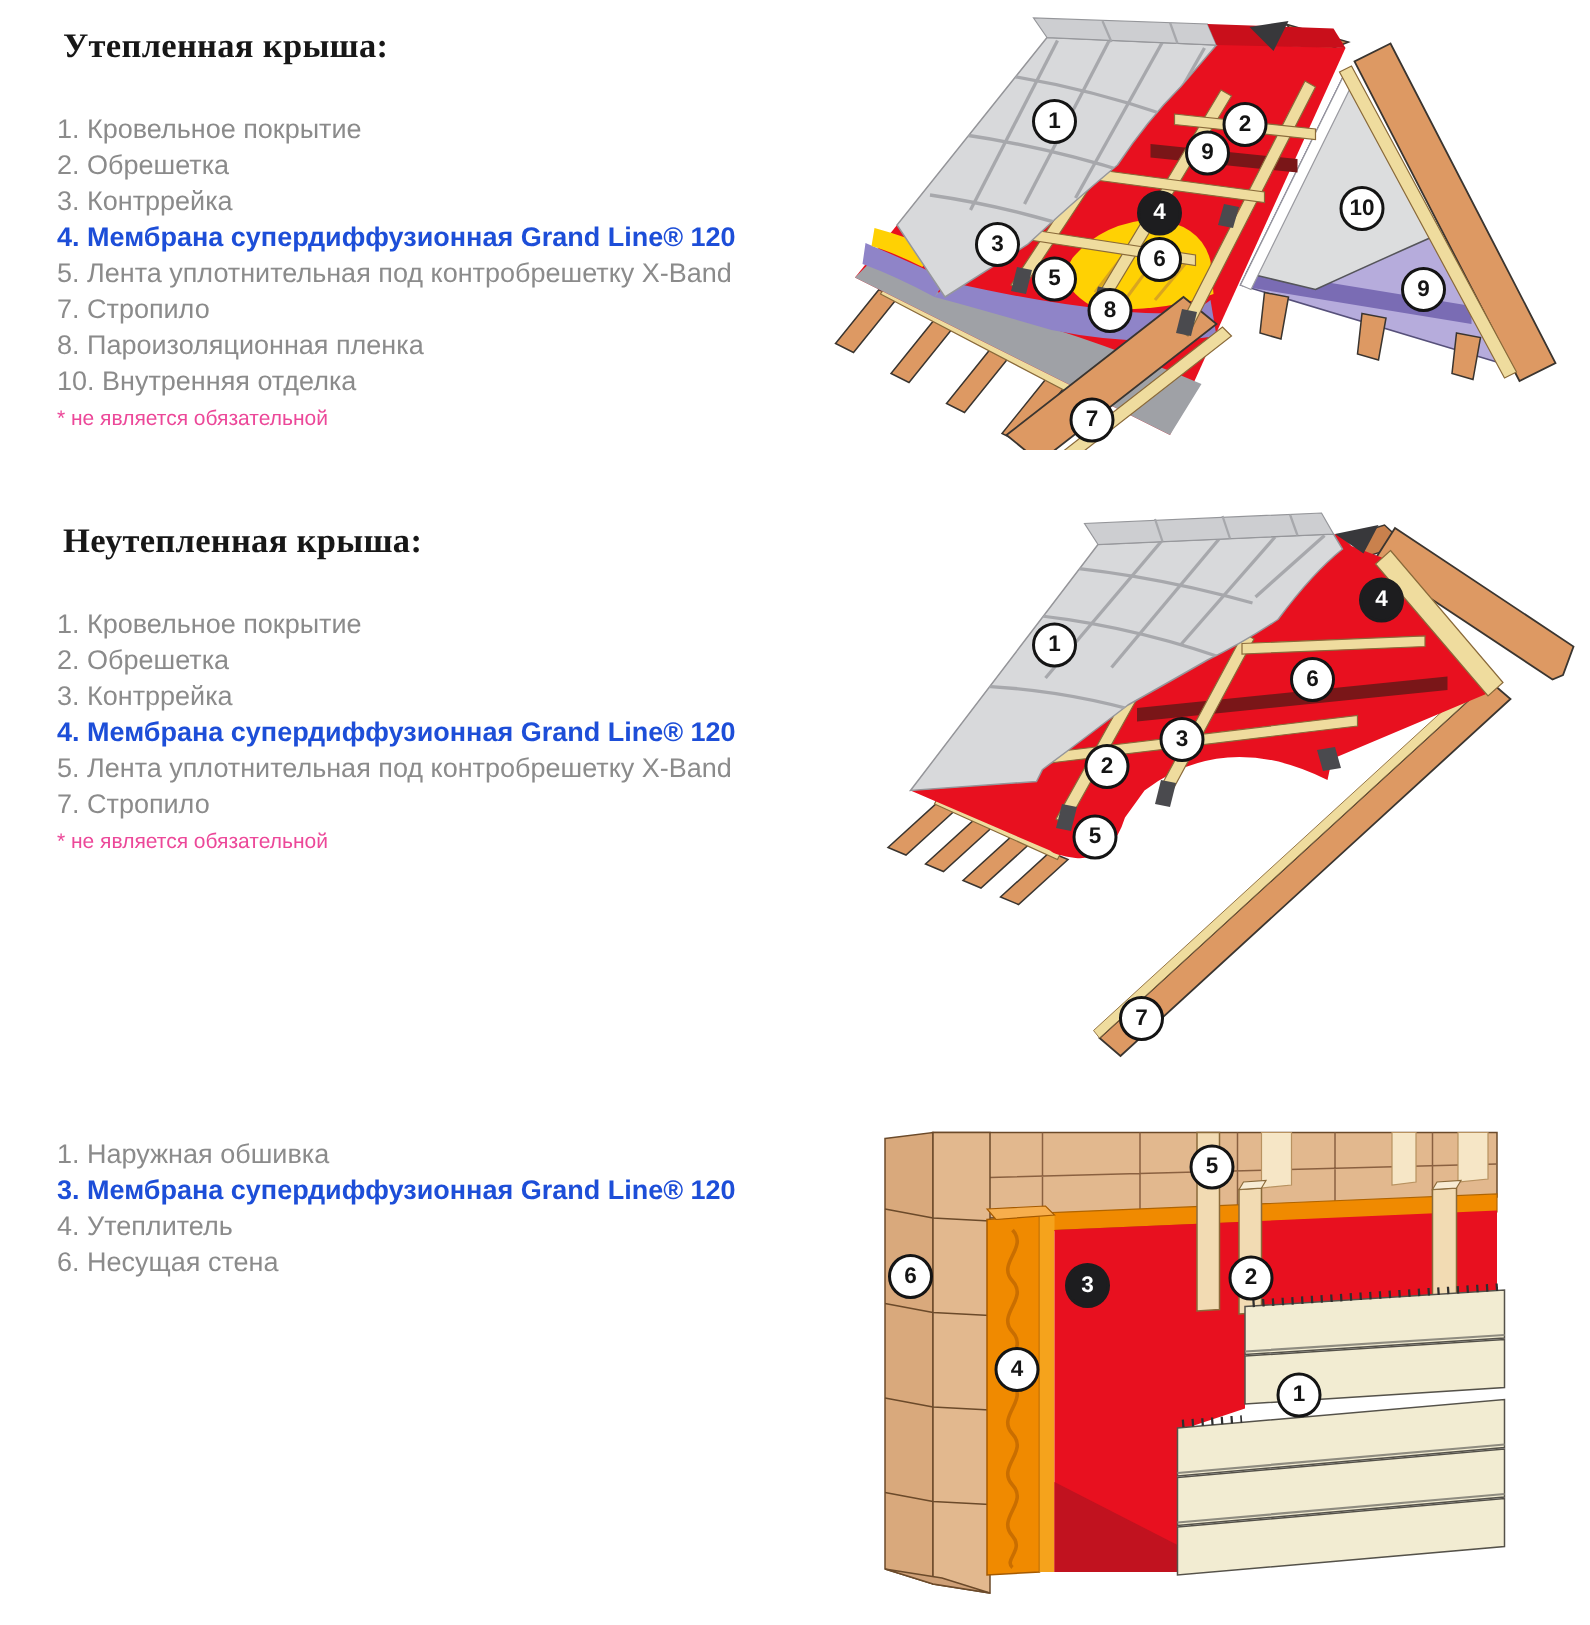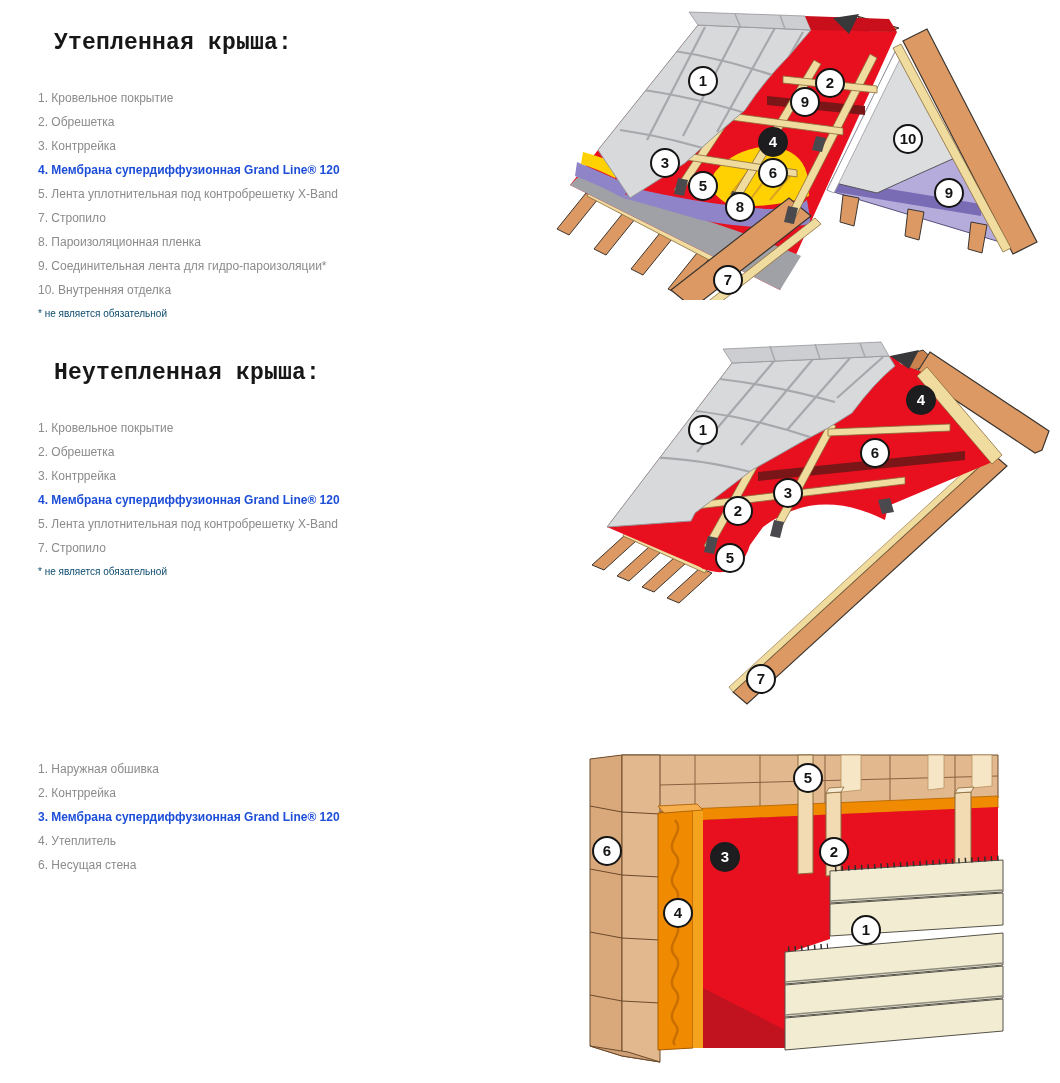--- a/index.html
+++ b/index.html
@@ -1,24 +1,24 @@
 <!DOCTYPE html>
 <html><head>
 <meta charset="utf-8">
 <style>
   html,body{margin:0;padding:0;background:#fff;}
   body{width:1060px;height:1083px;position:relative;overflow:hidden;
        font-family:"Liberation Sans",sans-serif;}
   .txt{position:absolute;left:38px;width:490px;}
-  .h{margin:16px;font-size:23px;font-weight:800;color:#171717;letter-spacing:.2px;
-     font-family:Liberation Mono, monospace;}
+  .h{margin:4px;font-size:23px;font-weight:800;color:#171717;letter-spacing:.2px;
+     font-family:Liberation Serif, serif;}
   ul.items{list-style:none;margin:30px 0 0 0;padding:0;}
-  ul.items li{font-size:12px;line-height:24px;color:#8b8b8b;}
+  ul.items li{font-size:18px;line-height:24px;color:#8b8b8b;}
   ul.items li.bold{color:#1d4ed8;font-weight:700;}
-  .note{font-size:10px;line-height:24px;color:#0c4a6e;}
+  .note{font-size:14px;line-height:24px;color:#ec4899;}
   .diagram{position:absolute;}
   .diagram svg{display:block;}
   .badge{position:absolute;width:30px;height:30px;box-sizing:border-box;
          background:#fff;border:2.5px solid #141414;border-radius:50%;
          color:#141414;font-weight:700;font-size:15px;line-height:25px;
          text-align:center;z-index:5;}
   .badge.dark{background:#1d1d1f;border-color:#1d1d1f;color:#fff;}
 </style>
 </head>
 <body>
@@ -26,21 +26,20 @@
 <div class="txt" style="top:14px">
   <h2 class="h">Утепленная крыша:</h2>
   <ul class="items">
       <li>1. Кровельное покрытие</li>
       <li>2. Обрешетка</li>
       <li>3. Контррейка</li>
       <li class="bold">4. Мембрана супердиффузионная Grand Line® 120</li>
       <li>5. Лента уплотнительная под контробрешетку X-Band</li>
       <li>7. Стропило</li>
       <li>8. Пароизоляционная пленка</li>
-      <li>9. Соединительная лента для гидро-пароизоляции*</li>
       <li>10. Внутренняя отделка</li>
     </ul>
   <div class="note">* не является обязательной</div>
 </div>
 
 <div class="txt" style="top:344px">
   <h2 class="h">Неутепленная крыша:</h2>
   <ul class="items">
       <li>1. Кровельное покрытие</li>
       <li>2. Обрешетка</li>
@@ -48,21 +47,20 @@
       <li class="bold">4. Мембрана супердиффузионная Grand Line® 120</li>
       <li>5. Лента уплотнительная под контробрешетку X-Band</li>
       <li>7. Стропило</li>
     </ul>
   <div class="note">* не является обязательной</div>
 </div>
 
 <div class="txt" style="top:727px">
   <ul class="items">
       <li>1. Наружная обшивка</li>
-      <li>2. Контррейка</li>
       <li class="bold">3. Мембрана супердиффузионная Grand Line® 120</li>
       <li>4. Утеплитель</li>
       <li>6. Несущая стена</li>
     </ul>
 </div>
 
 <div class="diagram" style="left:545px;top:0;width:515px;height:300px">
 <svg viewBox="0 0 515 300" width="515" height="300">
   <defs>
     <clipPath id="d1tiles">

